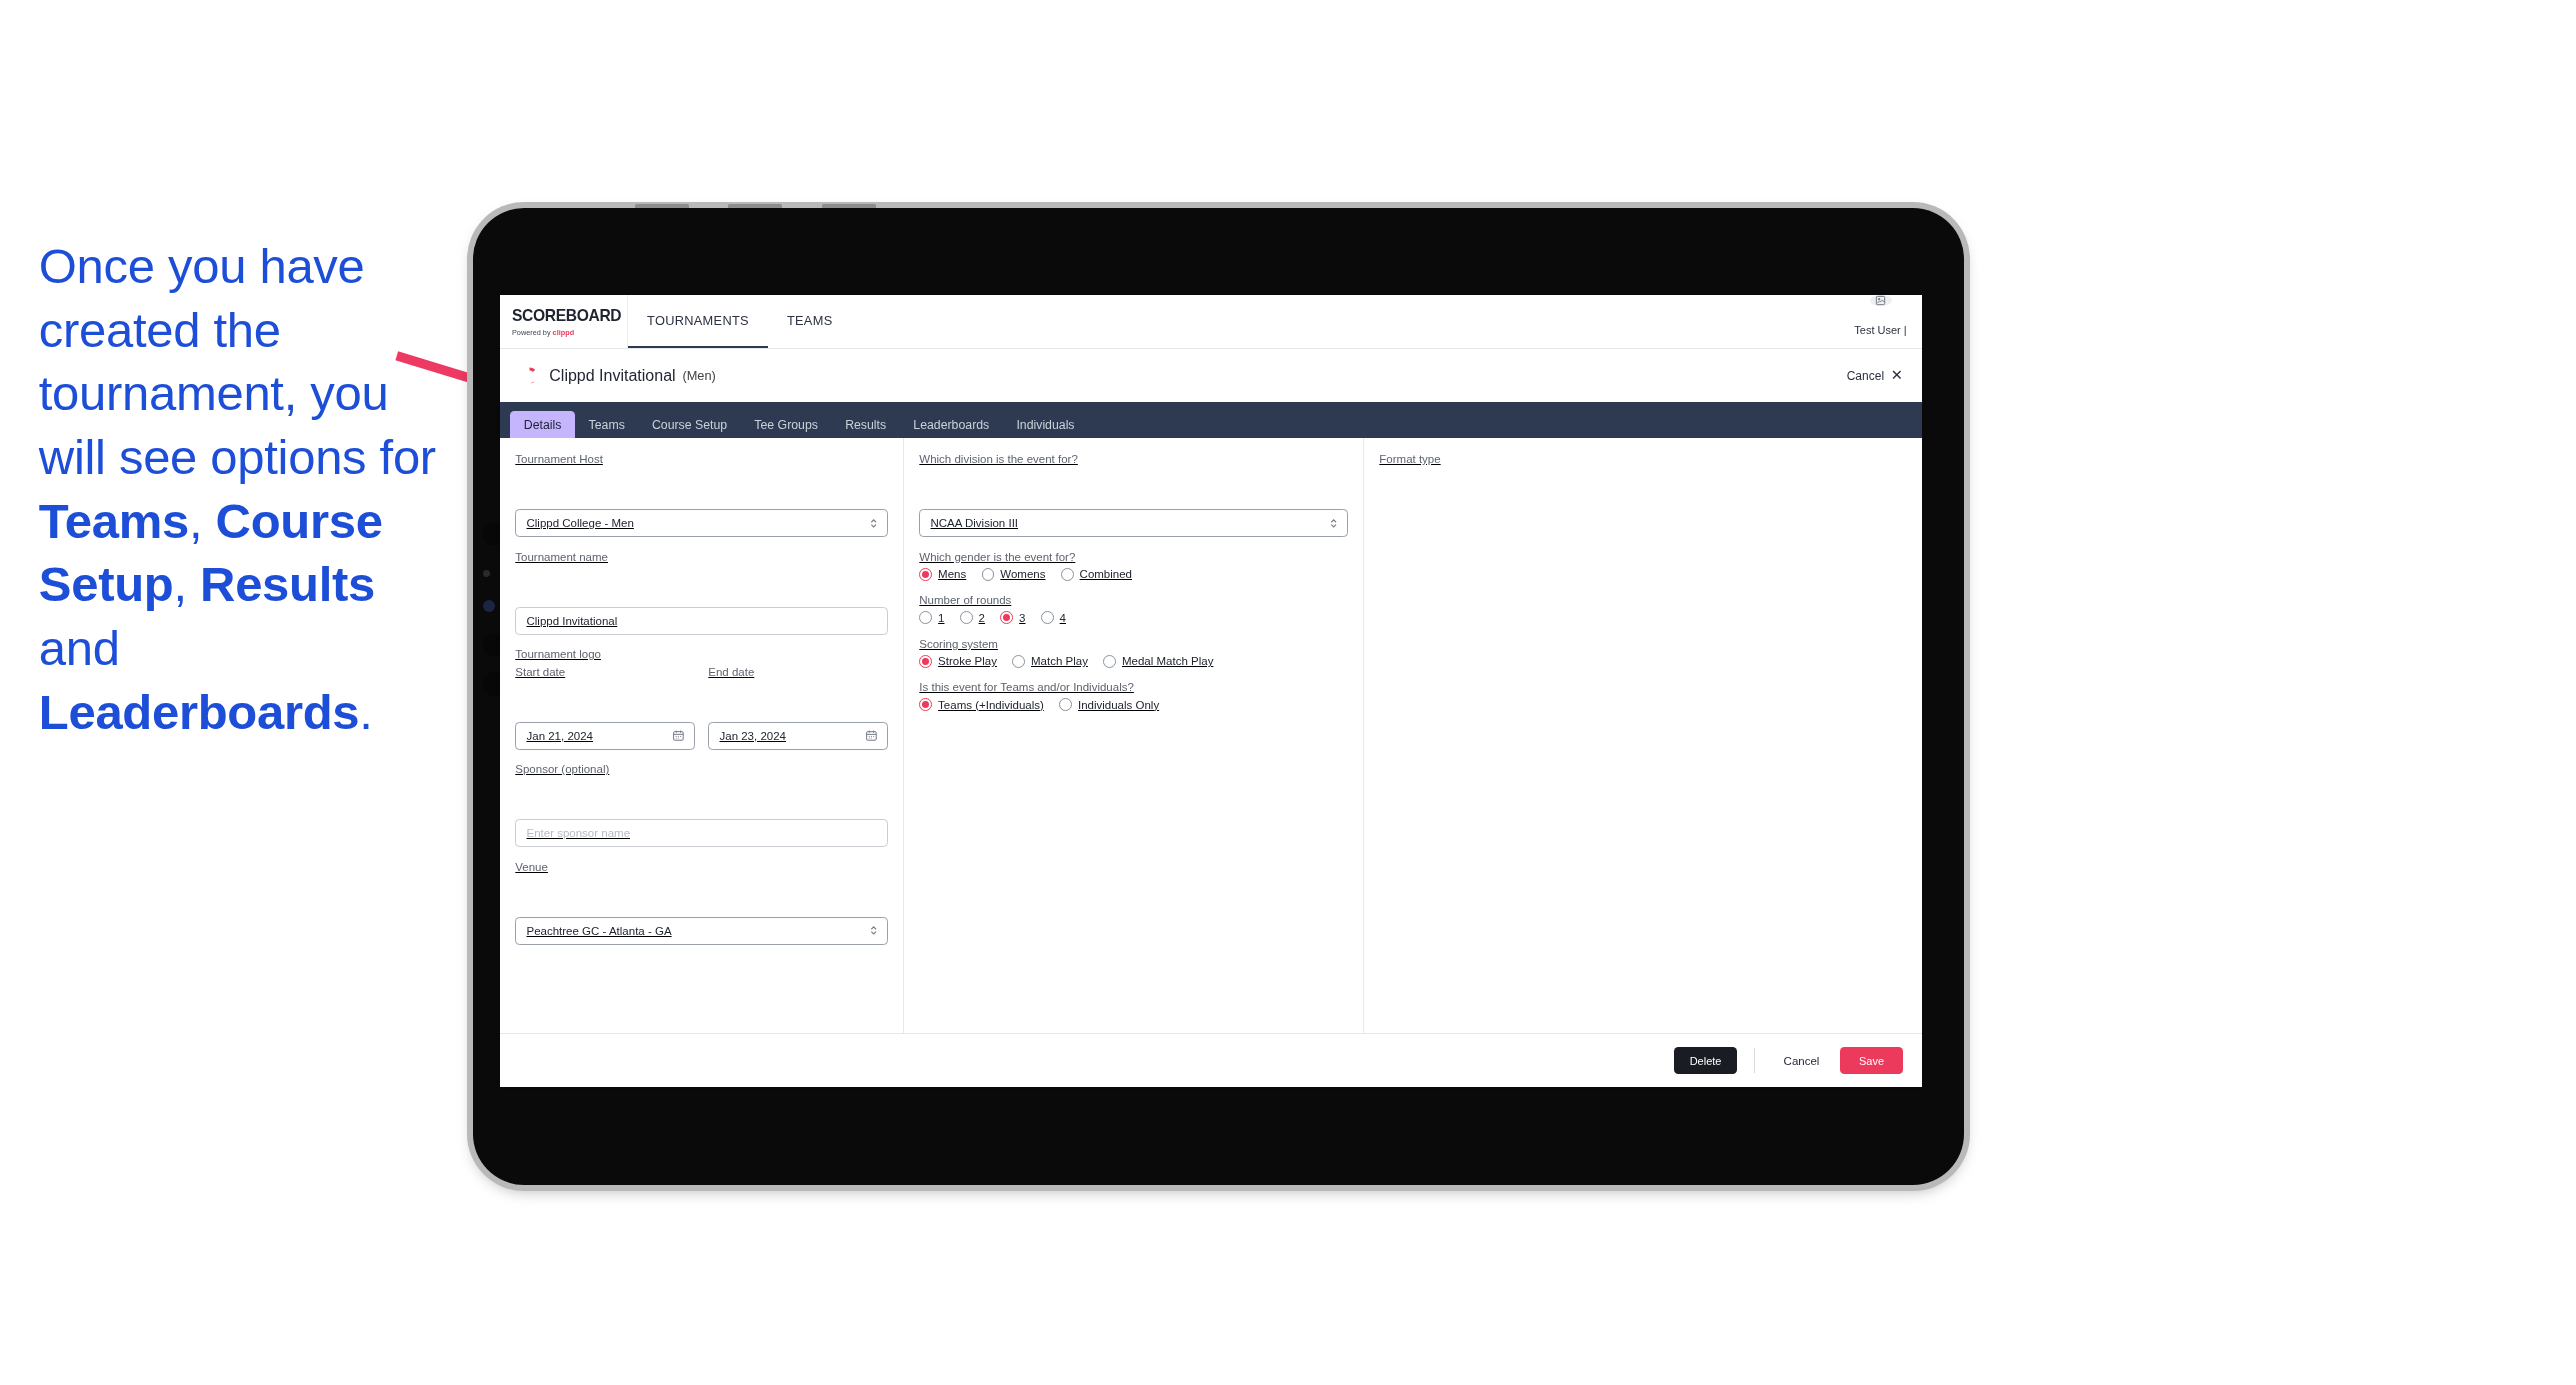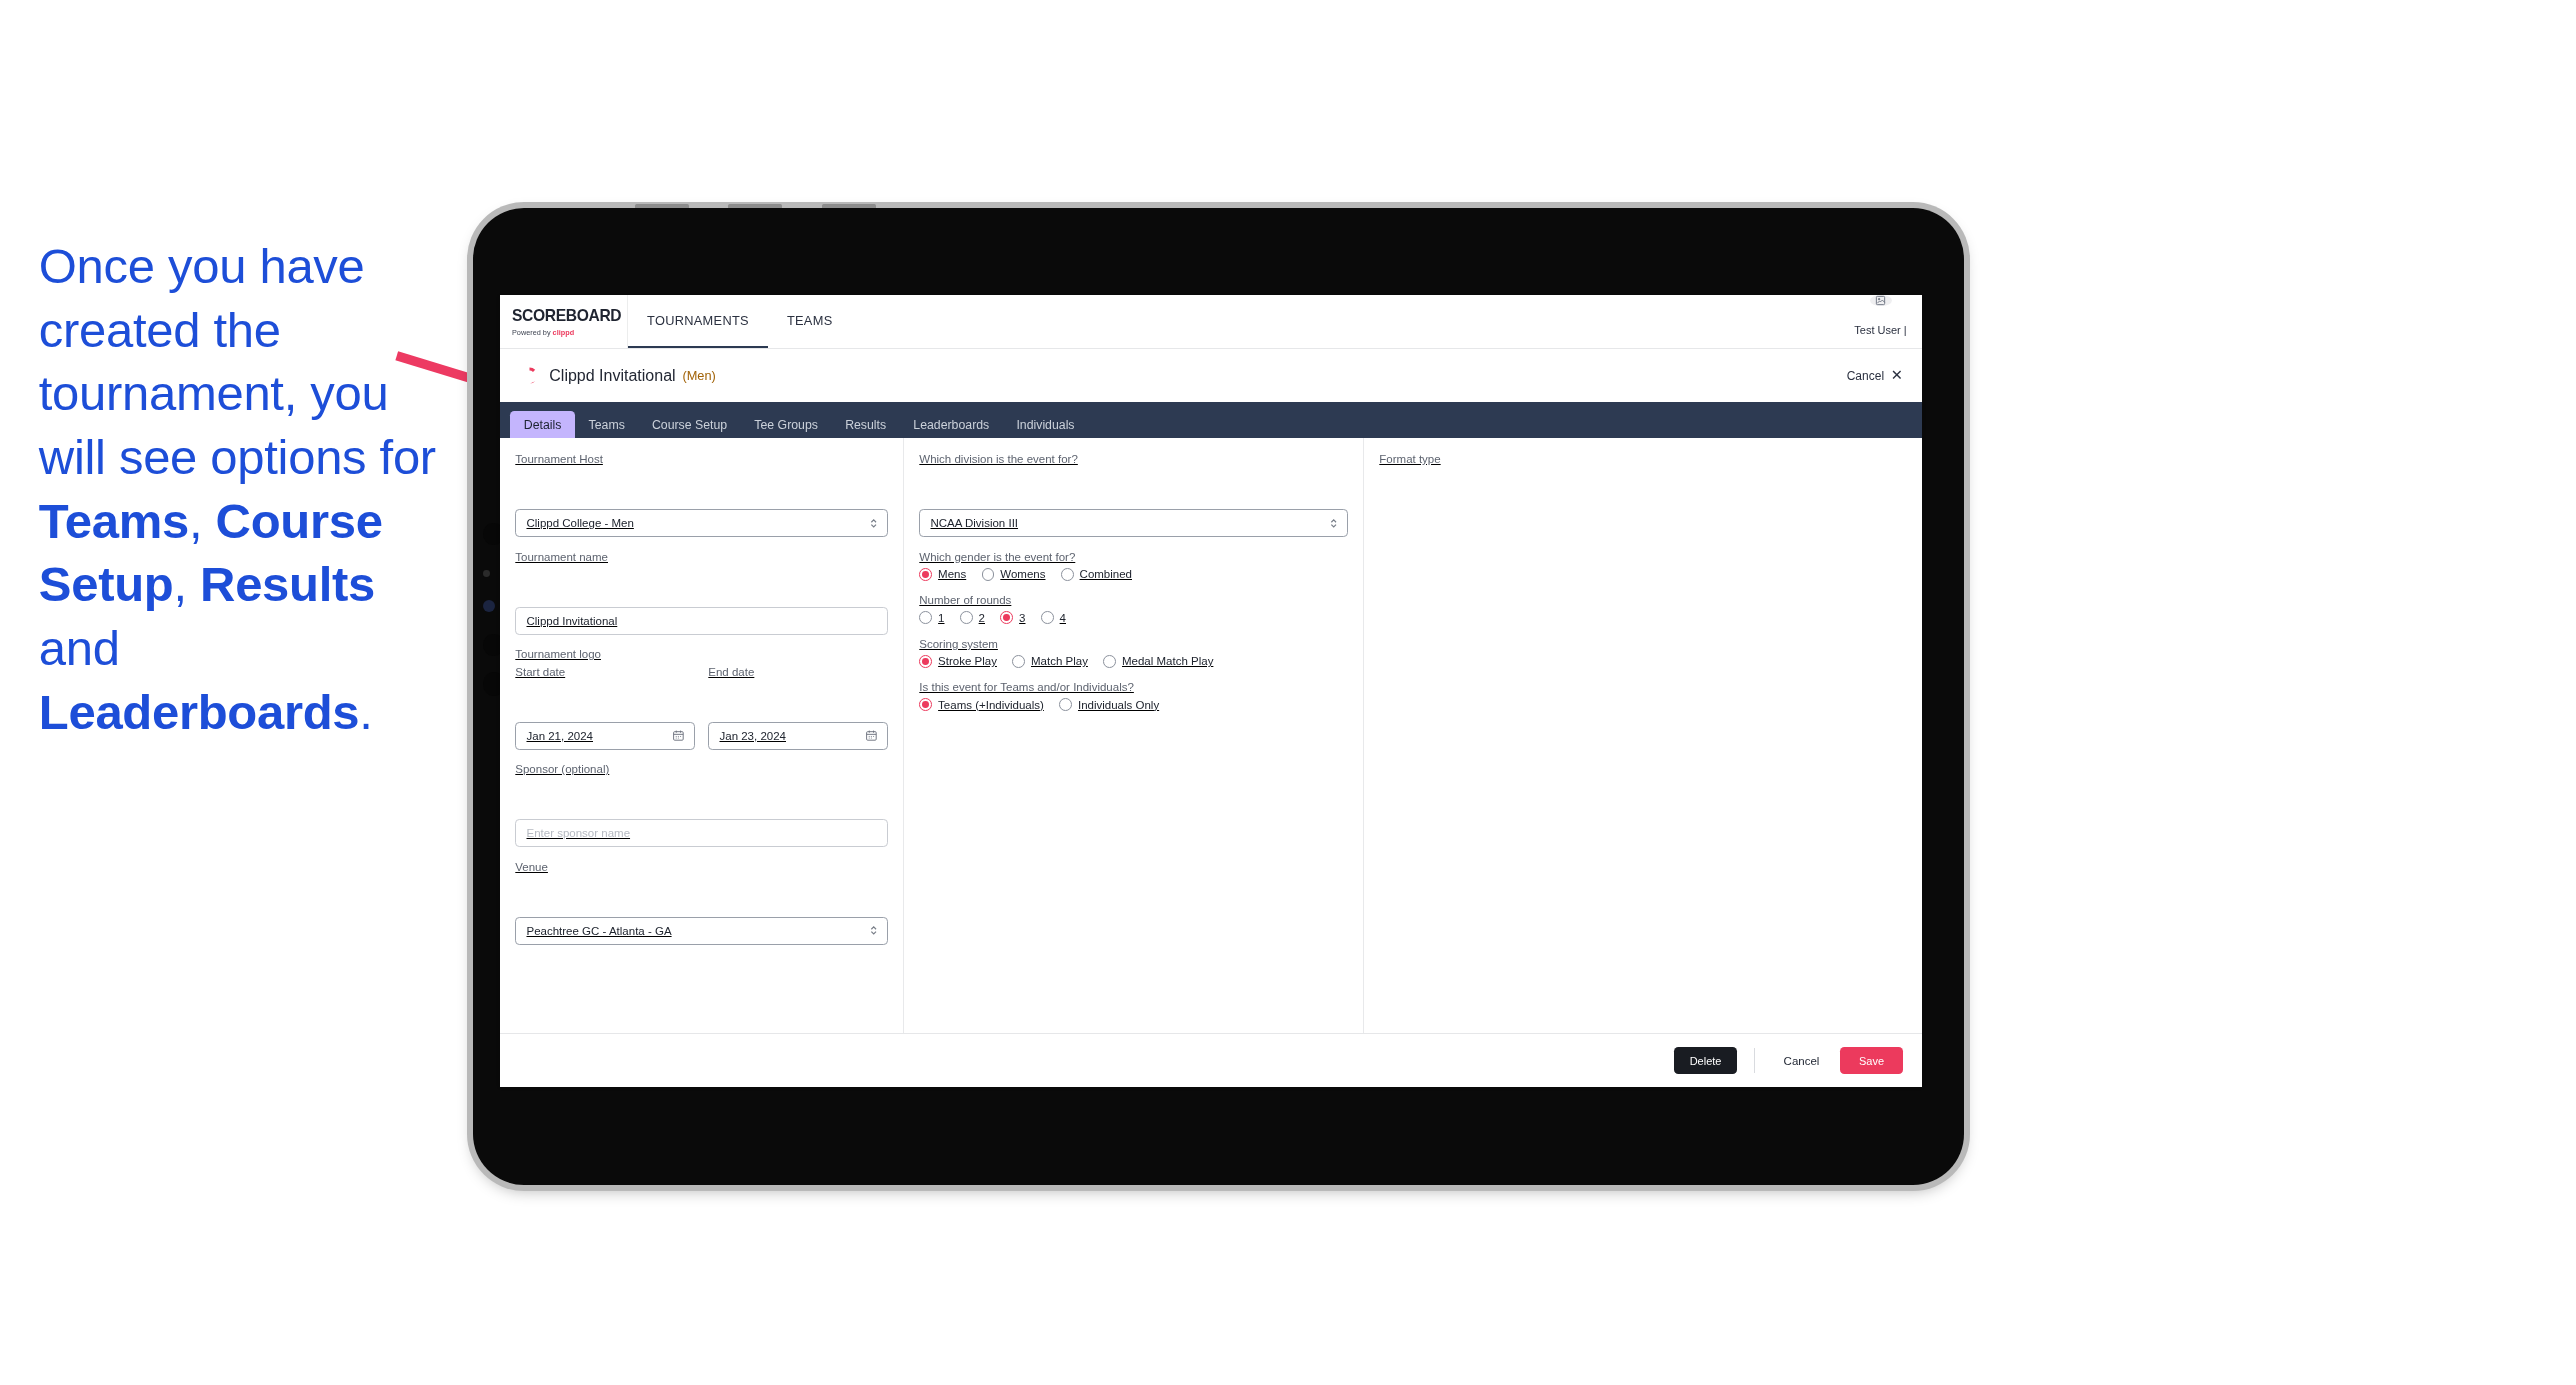--- a/index.html
+++ b/index.html
@@ -106,21 +106,21 @@
     padding: 0 19px 0 17px;
     background:#fff;
     border-bottom: 0;
   }
   .tlogo {
     width: 25.5px; height: 25.5px; margin-right: 6.8px;
     display:flex; align-items:center; justify-content:center;
   }
   .tlogo svg { width: 19px; height: 19px; }
   .ttitle { font-size: 16px; color: #222733; }
-  .tsub   { font-size: 12.8px; color: #a16207; margin-left: 6.8px; }
+  .tsub   { font-size: 12.8px; color: #404040; margin-left: 6.8px; }
   .cancel-top { margin-left:auto; display:flex; align-items:center; gap:6.8px; font-size:12px; color:#2b3140; cursor:pointer;}
   .cancel-top .x { font-size: 14.5px; line-height: 1; }
 
   
   .sectiontabs {
     height: 36px; flex: 0 0 36px;
     background: #2d3a52;
     display: flex; align-items: flex-end;
     padding-left: 10.2px;
   }

